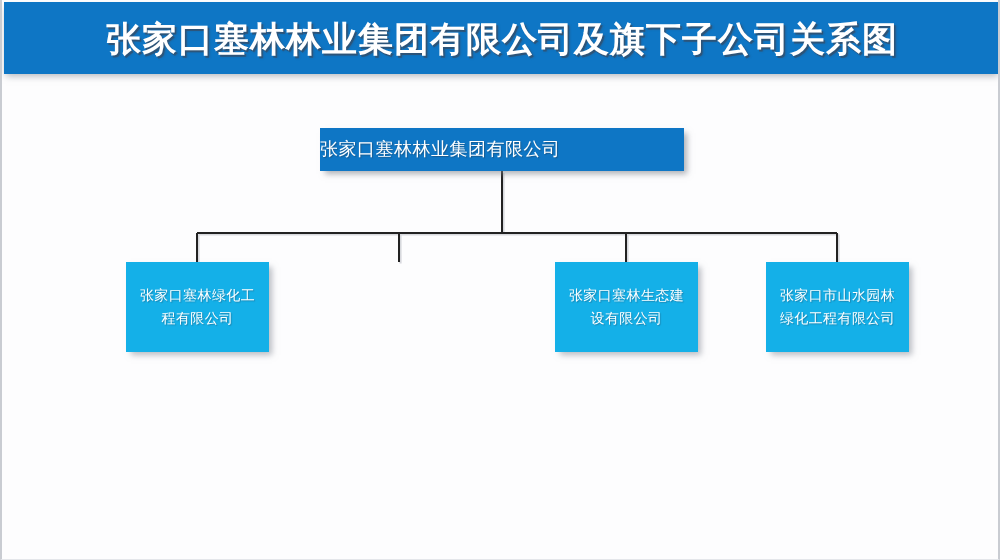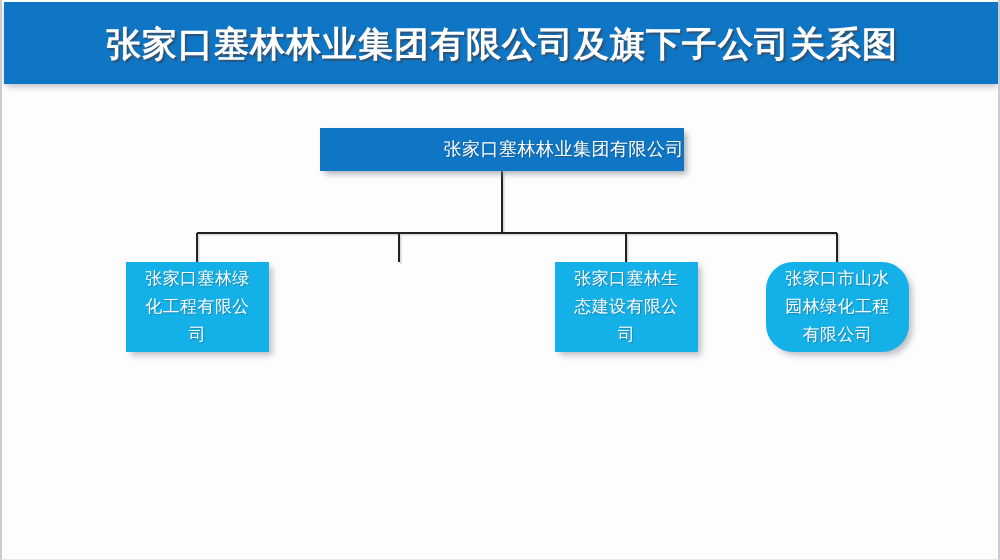--- a/index.html
+++ b/index.html
@@ -24,21 +24,21 @@
     border-bottom: 1px solid #e4e6ea;
     overflow: hidden;
   }
 
   
   .title-banner {
     position: absolute;
     left: 2px;
     top: 2px;
     width: 996px;
-    height: 82px;
+    height: 72px;
     background: #0e76c5;
     display: flex;
     align-items: center;
     justify-content: center;
     box-shadow: 0 4px 7px -2px rgba(120,125,135,0.55);
   }
   .title-text {
     font-size: 35px;
     font-weight: bold;
     color: #ffffff;
@@ -65,21 +65,21 @@
     width: 1000px;
     height: 472px;
   }
 
   
   .node {
     position: absolute;
     box-sizing: border-box;
     display: flex;
     align-items: center;
-    justify-content: flex-end;
+    justify-content: flex-start;
     text-align: center;
     color: #ffffff;
   }
   .node-root {
     left: 318px;
     top: 40px;
     width: 364px;
     height: 43px;
     background: #0e76c5;
     box-shadow: 4px 4px 6px -1px rgba(120,125,135,0.6);
@@ -91,30 +91,30 @@
     text-shadow: 1px 1px 1px rgba(40,60,80,0.45);
   }
   .node-child {
     top: 174px;
     width: 143px;
     height: 90px;
     background: #14b0e8;
     box-shadow: 4px 4px 6px -1px rgba(130,135,145,0.55);
   }
   .node-child .node-label {
-    font-size: 17px;
+    font-size: 14px;
     line-height: 1.65;
     letter-spacing: 0.4px;
     padding: 0 11px;
     text-shadow: 1px 1px 1px rgba(40,70,95,0.4);
   }
   #child-0 { left: 124px; }
   #child-1 { left: 326px; }
   #child-2 { left: 553px; }
-  #child-3 { left: 764px; border-radius: 27px; }
+  #child-3 { left: 764px; }
 </style>
 </head>
 <body>
 
 <div class="page">
 
   <div class="title-banner">
     <div class="title-text">张家口塞林林业集团有限公司及旗下子公司关系图</div>
   </div>
 

